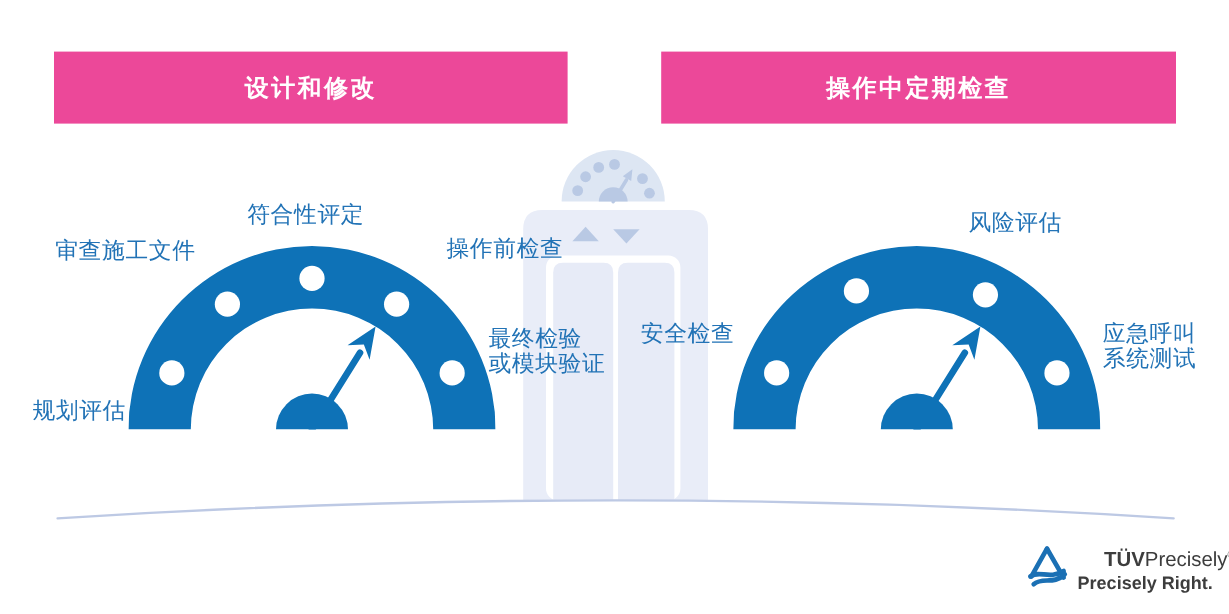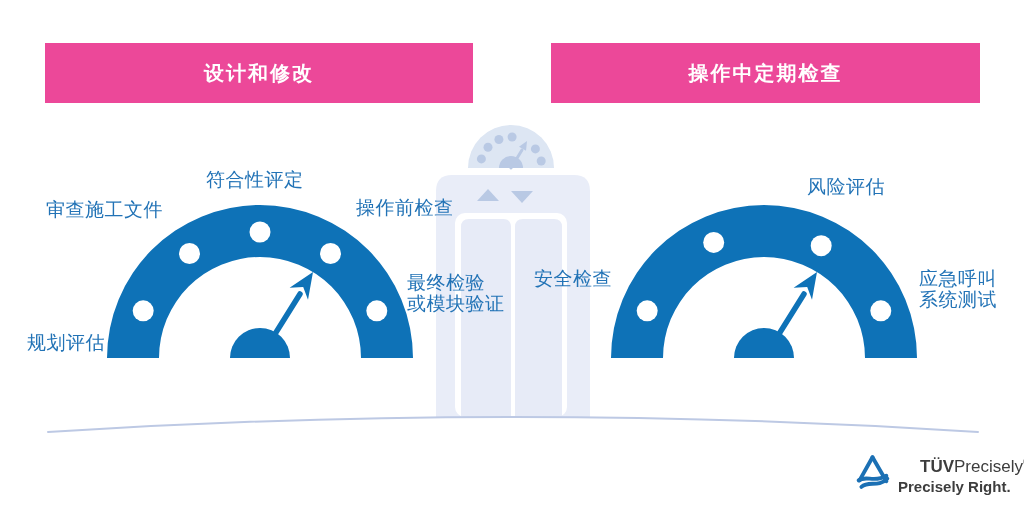--- a/index.html
+++ b/index.html
@@ -13,21 +13,21 @@
     font-size:20px;letter-spacing:2px;font-weight:bold;
   }
   .bar-left{left:45px;width:428px;}
   .bar-right{left:551px;width:429px;}
   .lbl{
     position:absolute;color:#2273b6;font-size:19px;letter-spacing:0.5px;
     line-height:21px;white-space:pre-line;
   }
   .lbl-conformity{left:206px;top:169px;}
   .lbl-review{left:46px;top:199px;}
-  .lbl-preop{left:356px;top:197px;}
+  .lbl-preop{left:372px;top:197px;}
   .lbl-plan{left:27px;top:294px;margin-top:38px;}
   .lbl-final{left:407px;top:272px;}
   .lbl-equipment{left:607px;top:178px;}
   .lbl-risk{left:807px;top:176px;}
   .lbl-safety{left:534px;top:268px;}
   .lbl-emergency{left:919px;top:268px;}
   .gauge{position:absolute;top:204px;width:306px;height:154px;}
   .gauge-left{left:107px;}
   .gauge-right{left:611px;}
   .elevator{position:absolute;left:430px;top:124px;width:170px;height:293px;}

